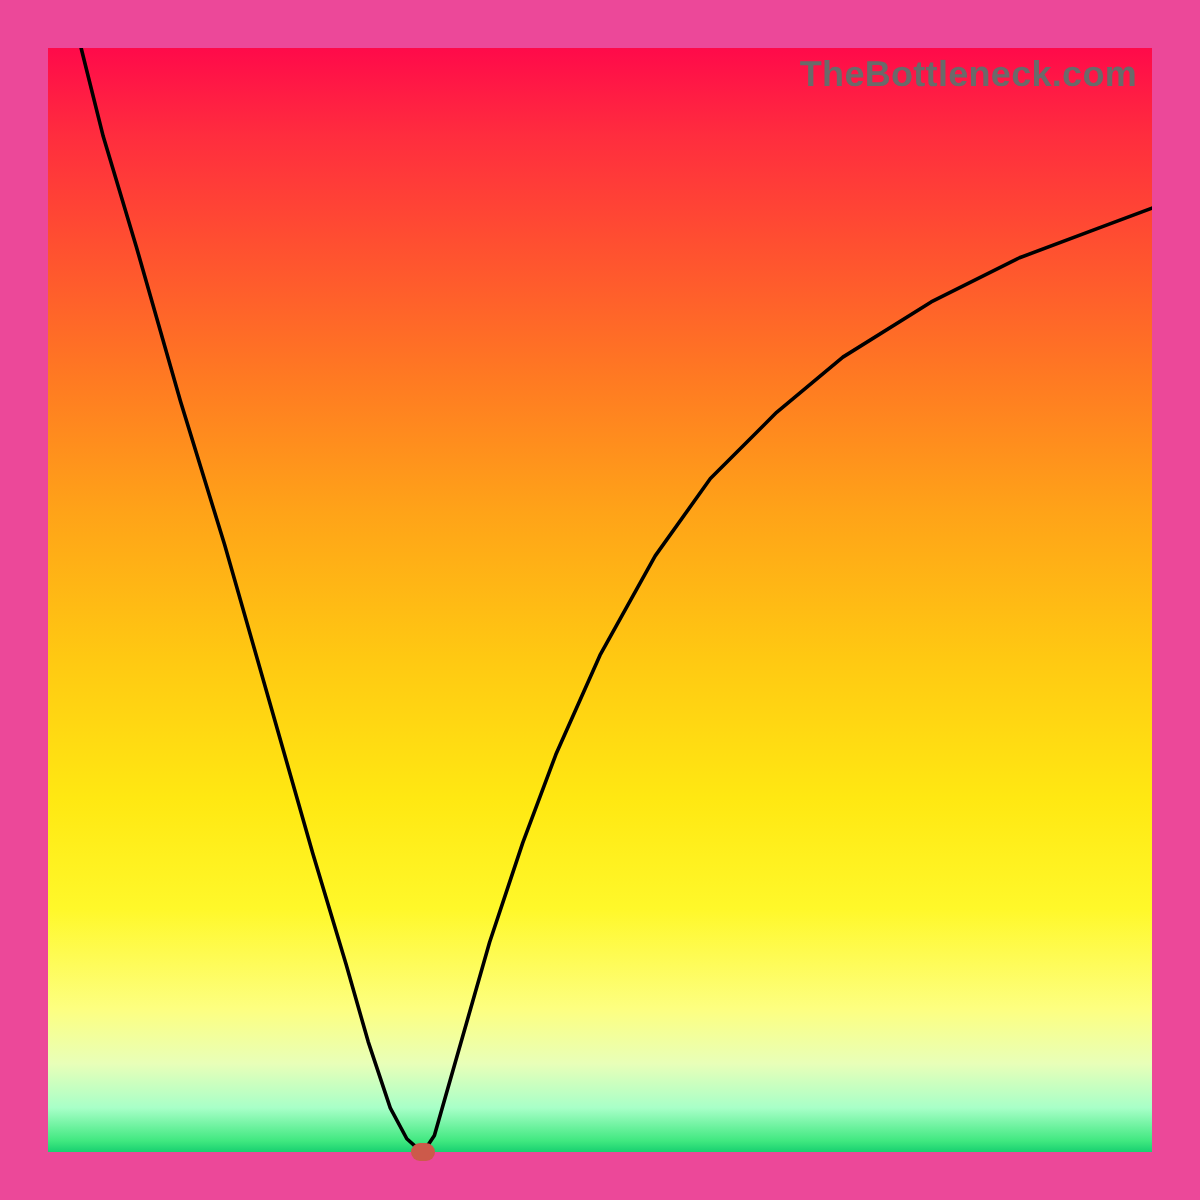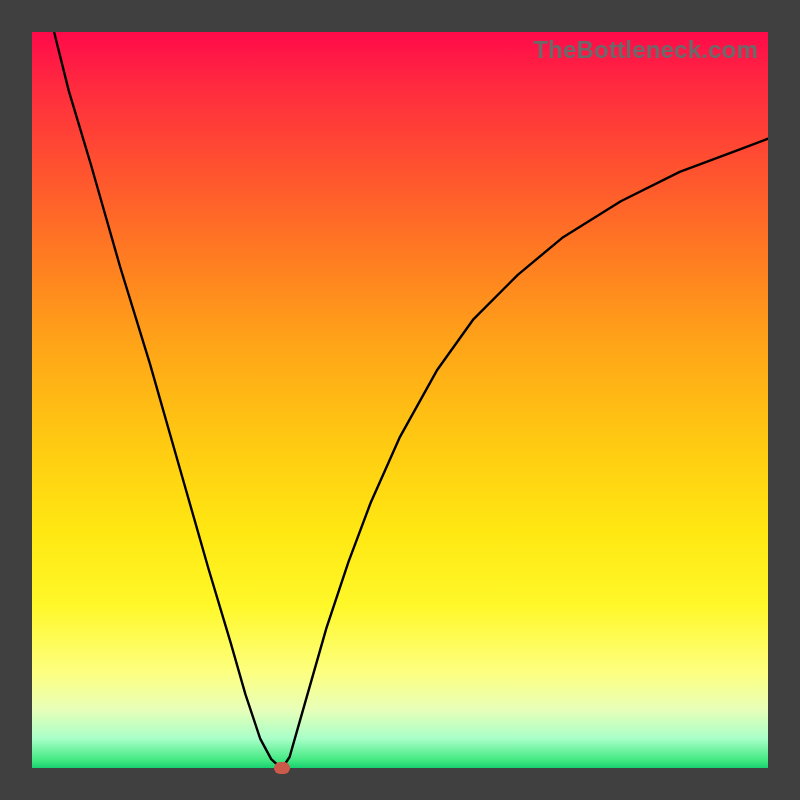--- a/index.html
+++ b/index.html
@@ -1,20 +1,20 @@
 <!DOCTYPE html>
 <html><head>
 <meta charset="utf-8">
 <style>
   * { margin: 0; padding: 0; box-sizing: border-box; }
   html, body { width: 800px; height: 800px; overflow: hidden; background: #000; }
   .frame {
     width: 800px;
     height: 800px;
-    background: #404040;
+    background: #ec4899;
     position: relative;
     text-align: center;
   }
   .plot {
     position: absolute;
     left: 32px;
     top: 32px;
     width: 736px;
     height: 736px;
     background: linear-gradient(to bottom,

